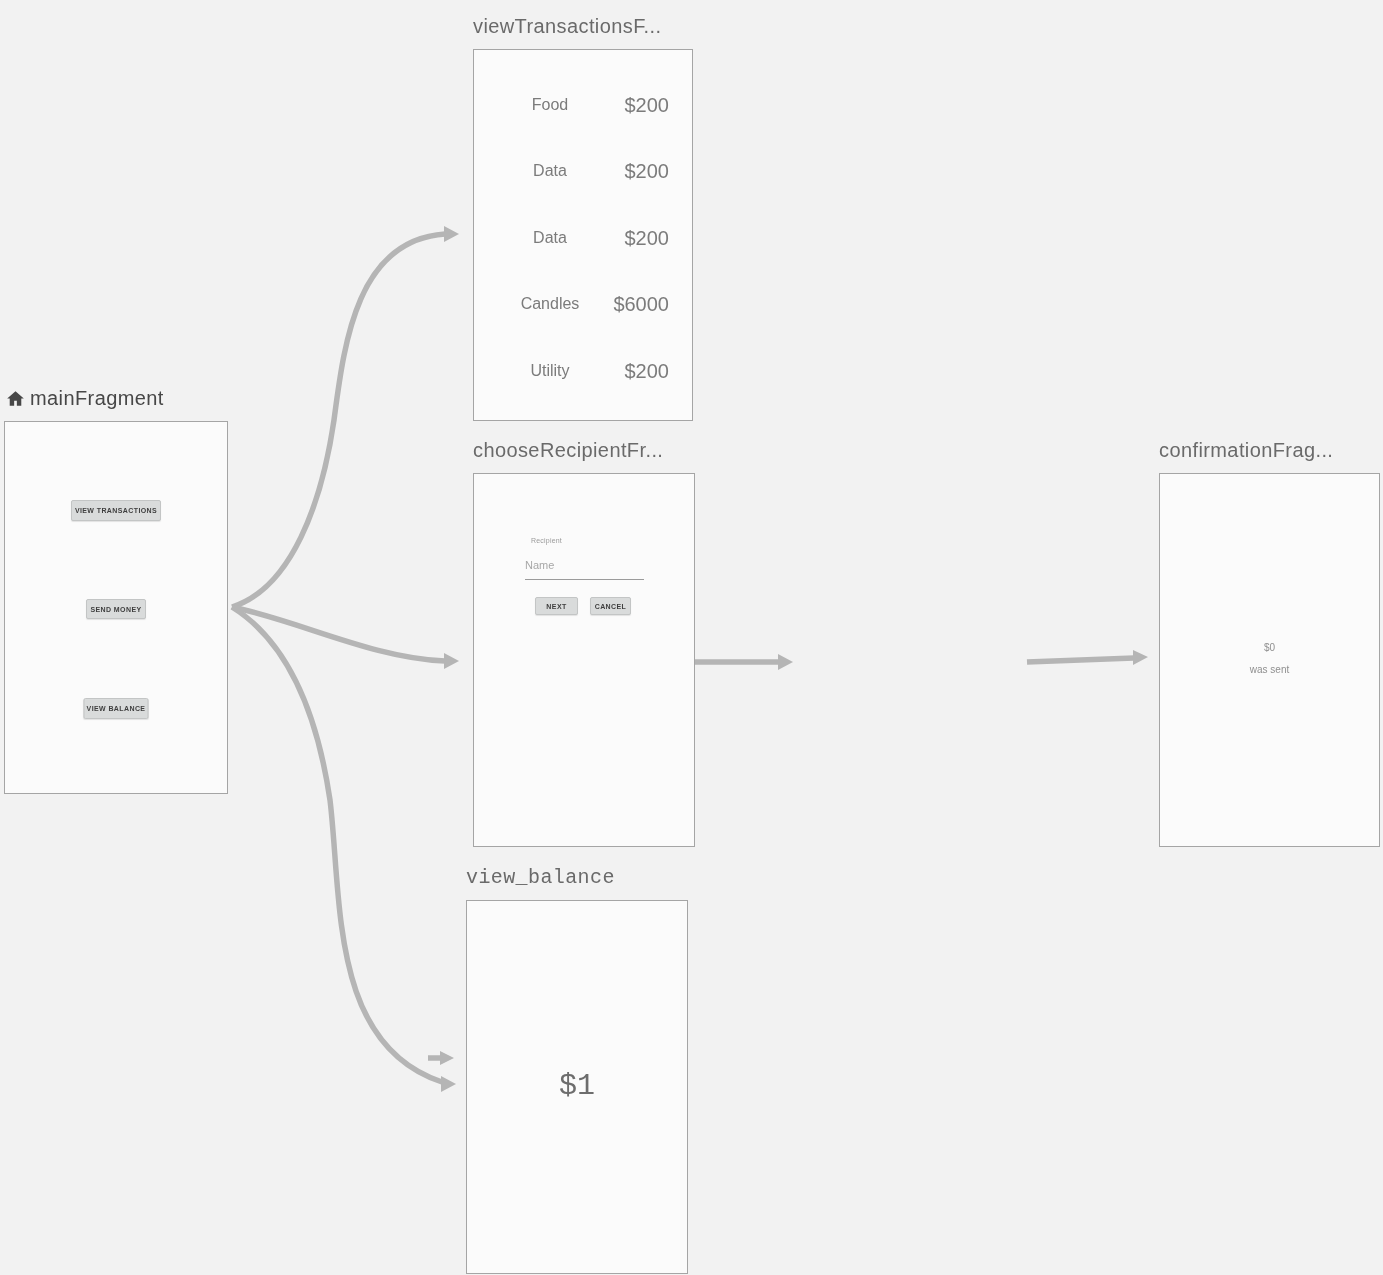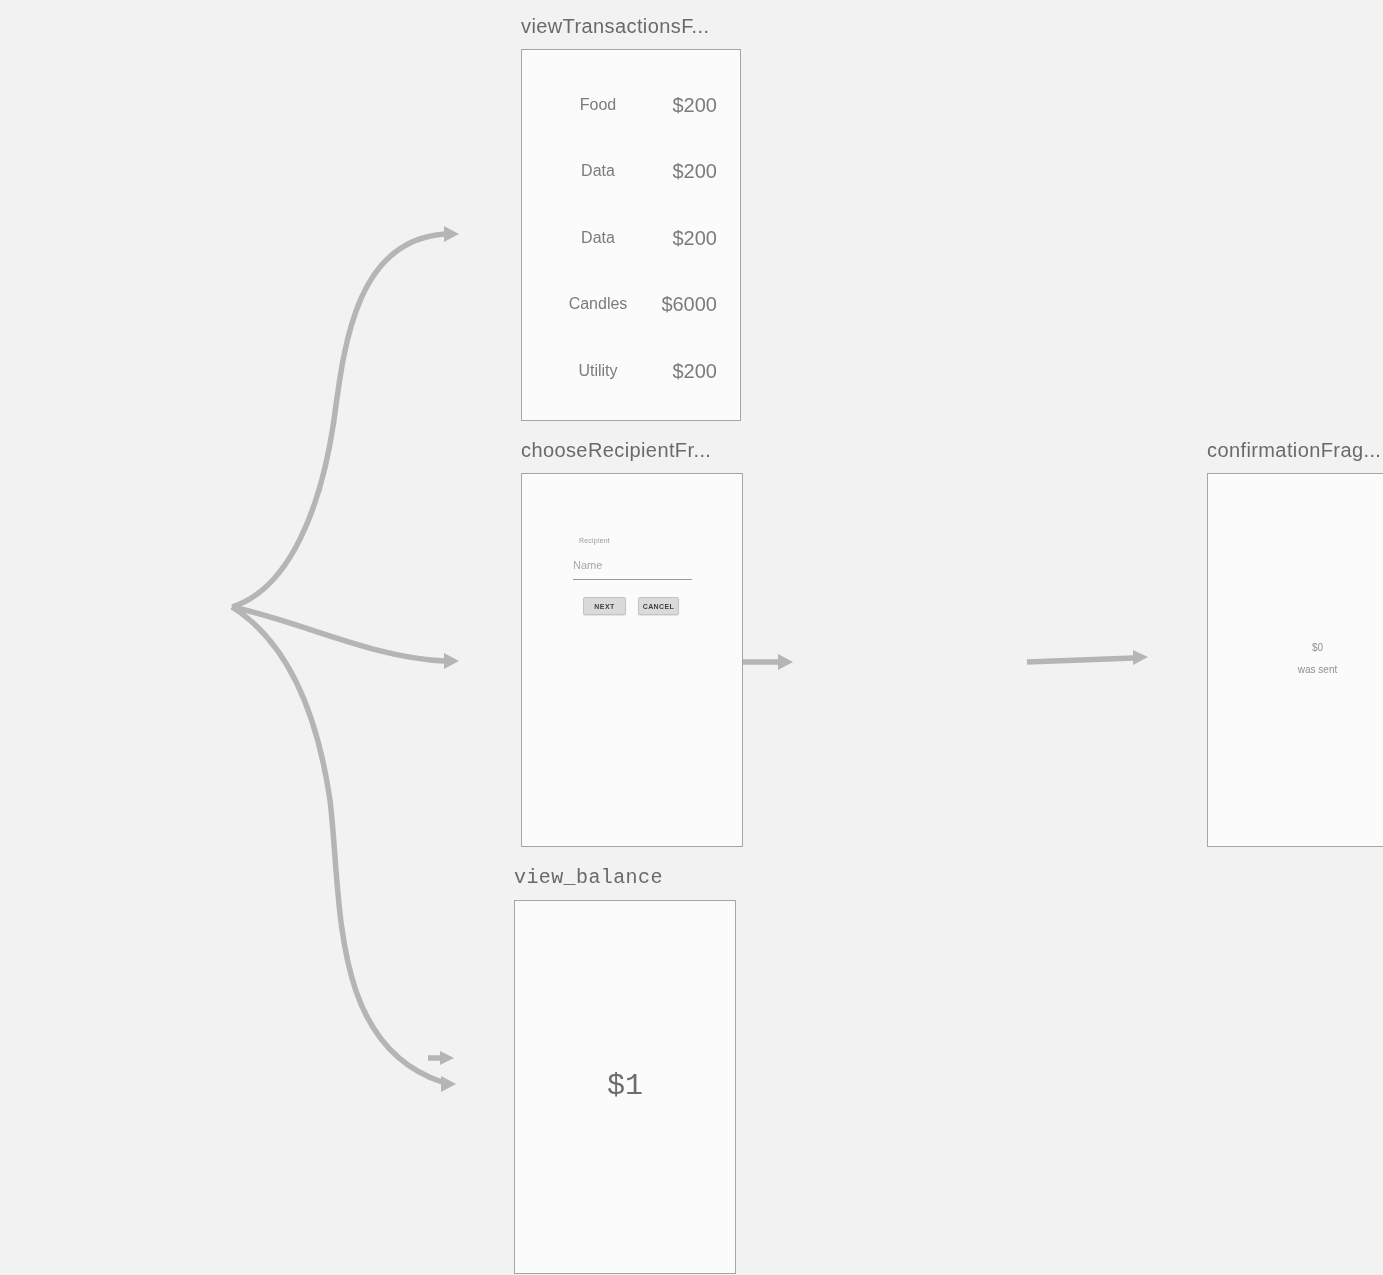--- a/index.html
+++ b/index.html
@@ -25,21 +25,21 @@
     background: var(--background);
     font-family: "Liberation Sans", sans-serif;
     position: relative;
     overflow: hidden;
   }
   #canvas { position:absolute; inset:0; width:1383px; height:1275px; }
   svg.arrows { position:absolute; left:0; top:0; z-index:0; }
   .arrow-line { stroke: var(--arrow); stroke-width: 5.5; fill: none; }
   .arrow-head { fill: var(--arrow); stroke: none; }
 
-  .fragment { position:absolute; z-index:1;margin-left:48px; }
+  .fragment { position:absolute; z-index:1; }
   .frag-title {
     position:absolute;
     bottom:100%;
     left:0;
     margin-bottom:11px;
     font-size:20px;
     letter-spacing:0.4px;
     color: var(--title);
     white-space:nowrap;
     display:flex;
@@ -151,20 +151,35 @@
     <g>
       <path class="arrow-line" d="M695,662 L779,662"></path>
       <polygon class="arrow-head" points="793,662 778,654 778,670"></polygon>
     </g>
     <g>
       <path class="arrow-line" d="M1027,662 L1134,658"></path>
       <polygon class="arrow-head" points="1148,657 1133,650 1133,665"></polygon>
     </g>
   </svg>
 
+  <div class="fragment main">
+    <div class="frag-title">
+      <span class="home">
+        <svg width="19" height="19" viewBox="0 0 24 24">
+            <path fill="#474747" d="M12 2.8 L1.5 12 h3.2 v9.2 h5.6 v-6.4 h3.4 v6.4 h5.6 V12 h3.2 Z"></path>
+          </svg>
+      </span>
+      <span>mainFragment</span>
+    </div>
+    <div class="frame">
+      <div class="pbtn mbtn b1">VIEW TRANSACTIONS</div>
+      <div class="pbtn mbtn b2">SEND MONEY</div>
+      <div class="pbtn mbtn b3">VIEW BALANCE</div>
+    </div>
+  </div>
 
   <div class="fragment viewtx">
     <div class="frag-title">
       <span>viewTransactionsF...</span>
     </div>
     <div class="frame">
       <div class="tx-row r1">
         <span class="tx-label">Food</span>
         <span class="tx-amount">$200</span>
       </div>

